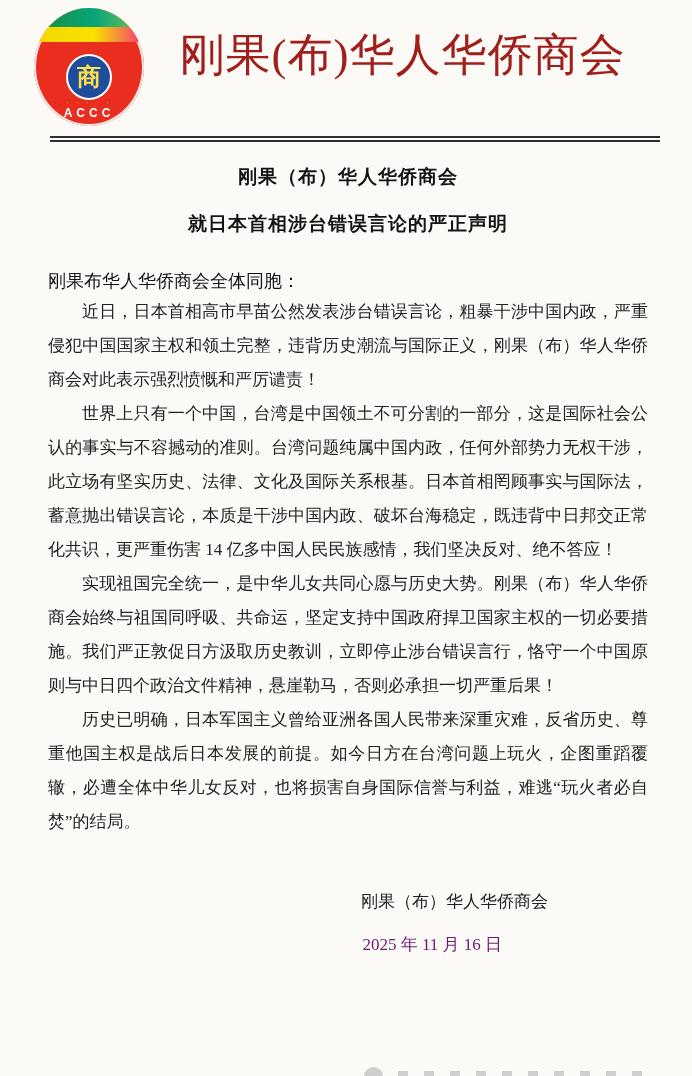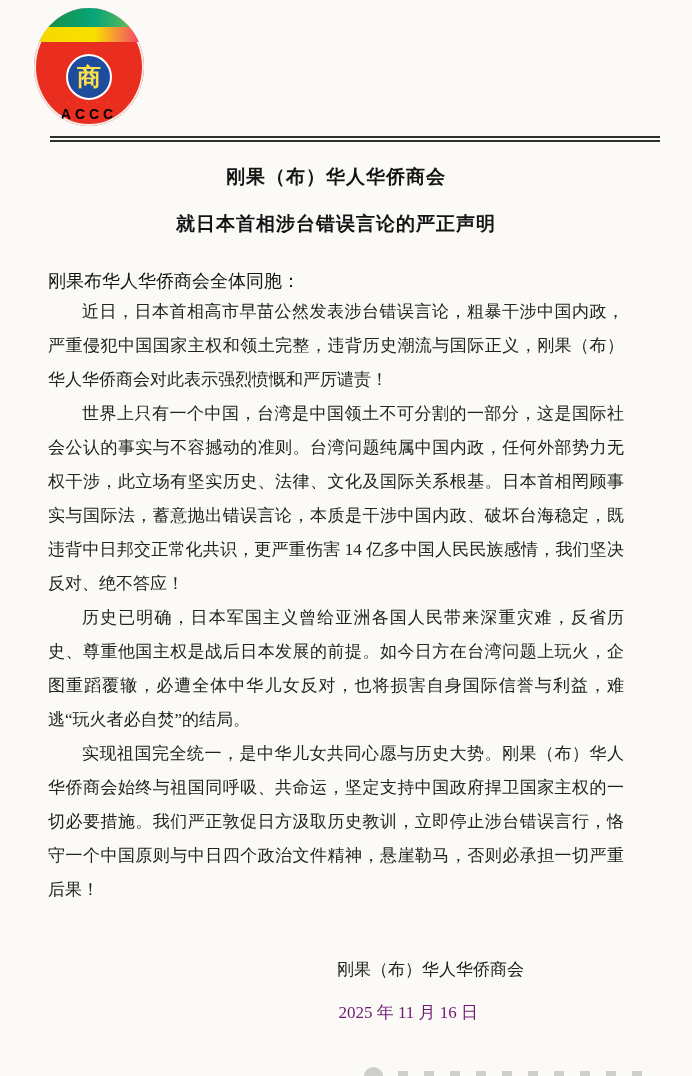--- a/index.html
+++ b/index.html
@@ -29,38 +29,38 @@
     background:#1d4d9c;border:2px solid #fff;
     display:flex;align-items:center;justify-content:center;
   }
   .logo-emblem span{color:#ffe04a;font-size:24px;font-weight:bold;line-height:1;}
   .logo-dots{
     position:absolute;left:0;right:0;top:92px;text-align:center;
     color:#ffd900;font-size:7px;letter-spacing:3px;line-height:1;
   }
   .logo-acronym{
     position:absolute;left:0;right:0;top:98px;text-align:center;
-    color:#000000;font-weight:bold;font-size:14px;letter-spacing:4px;
+    color:#ffffff;font-weight:bold;font-size:12px;letter-spacing:4px;
     font-family:"Liberation Sans",sans-serif;
   }
   .header-text{position:absolute;left:150px;top:24px;width:505px;text-align:center;}
   .org-zh{
     color:#a01f1a;font-size:45px;line-height:1.4;white-space:nowrap;
     letter-spacing:1px;
   }
   .org-fr{
     margin-top:4px;color:#141414;font-weight:bold;font-size:16.5px;
     letter-spacing:0.3px;white-space:nowrap;
   }
   .divider{
     position:absolute;left:50px;right:32px;top:136px;height:2px;
     border-top:2px solid #2e2e2e;border-bottom:2px solid #2e2e2e;
   }
   
-  .doc{padding:0 68px 0 48px;}
+  .doc{padding:0 44px 0 48px;}
   .doc-title{
     text-align:center;font-weight:bold;font-size:19px;line-height:26px;
     color:#141414;letter-spacing:1px;
   }
   .doc-title.first{margin-top:26px;}
   .doc-title.second{margin-top:21px;}
   .salutation{
     margin-top:30px;font-weight:normal;font-size:18px;line-height:28px;
     color:#141414;
   }
@@ -90,33 +90,34 @@
     <div class="logo">
       <div class="logo-band-green"></div>
       <div class="logo-band-yellow"></div>
       <div class="logo-emblem">
         <span>商</span>
       </div>
       <div class="logo-dots">· · · · ·</div>
       <div class="logo-acronym">ACCC</div>
     </div>
     <div class="header-text">
+      <div class="org-zh">刚果(布)华人华侨商会</div>
     </div>
     <div class="divider"></div>
   </div>
 
   <div class="doc">
     <div class="doc-title first">刚果（布）华人华侨商会</div>
     <div class="doc-title second">就日本首相涉台错误言论的严正声明</div>
     <div class="salutation">刚果布华人华侨商会全体同胞：</div>
 
     <p class="para">近日，日本首相高市早苗公然发表涉台错误言论，粗暴干涉中国内政，严重侵犯中国国家主权和领土完整，违背历史潮流与国际正义，刚果（布）华人华侨商会对此表示强烈愤慨和严厉谴责！</p>
     <p class="para">世界上只有一个中国，台湾是中国领土不可分割的一部分，这是国际社会公认的事实与不容撼动的准则。台湾问题纯属中国内政，任何外部势力无权干涉，此立场有坚实历史、法律、文化及国际关系根基。日本首相罔顾事实与国际法，蓄意抛出错误言论，本质是干涉中国内政、破坏台海稳定，既违背中日邦交正常化共识，更严重伤害 14 亿多中国人民民族感情，我们坚决反对、绝不答应！</p>
+    <p class="para">实现祖国完全统一，是中华儿女共同心愿与历史大势。刚果（布）华人华侨商会始终与祖国同呼吸、共命运，坚定支持中国政府捍卫国家主权的一切必要措施。我们严正敦促日方汲取历史教训，立即停止涉台错误言行，恪守一个中国原则与中日四个政治文件精神，悬崖勒马，否则必承担一切严重后果！</p>
     <p class="para">历史已明确，日本军国主义曾给亚洲各国人民带来深重灾难，反省历史、尊重他国主权是战后日本发展的前提。如今日方在台湾问题上玩火，企图重蹈覆辙，必遭全体中华儿女反对，也将损害自身国际信誉与利益，难逃“玩火者必自焚”的结局。</p>
-    <p class="para">实现祖国完全统一，是中华儿女共同心愿与历史大势。刚果（布）华人华侨商会始终与祖国同呼吸、共命运，坚定支持中国政府捍卫国家主权的一切必要措施。我们严正敦促日方汲取历史教训，立即停止涉台错误言行，恪守一个中国原则与中日四个政治文件精神，悬崖勒马，否则必承担一切严重后果！</p>
 
     <div class="signoff">
       <div class="signoff-org">刚果（布）华人华侨商会</div>
       <div class="signoff-date">2025 年 11 月 16 日</div>
     </div>
   </div>
 
   <div class="wm-circle"></div>
   <div class="wm-marks"></div>
 

